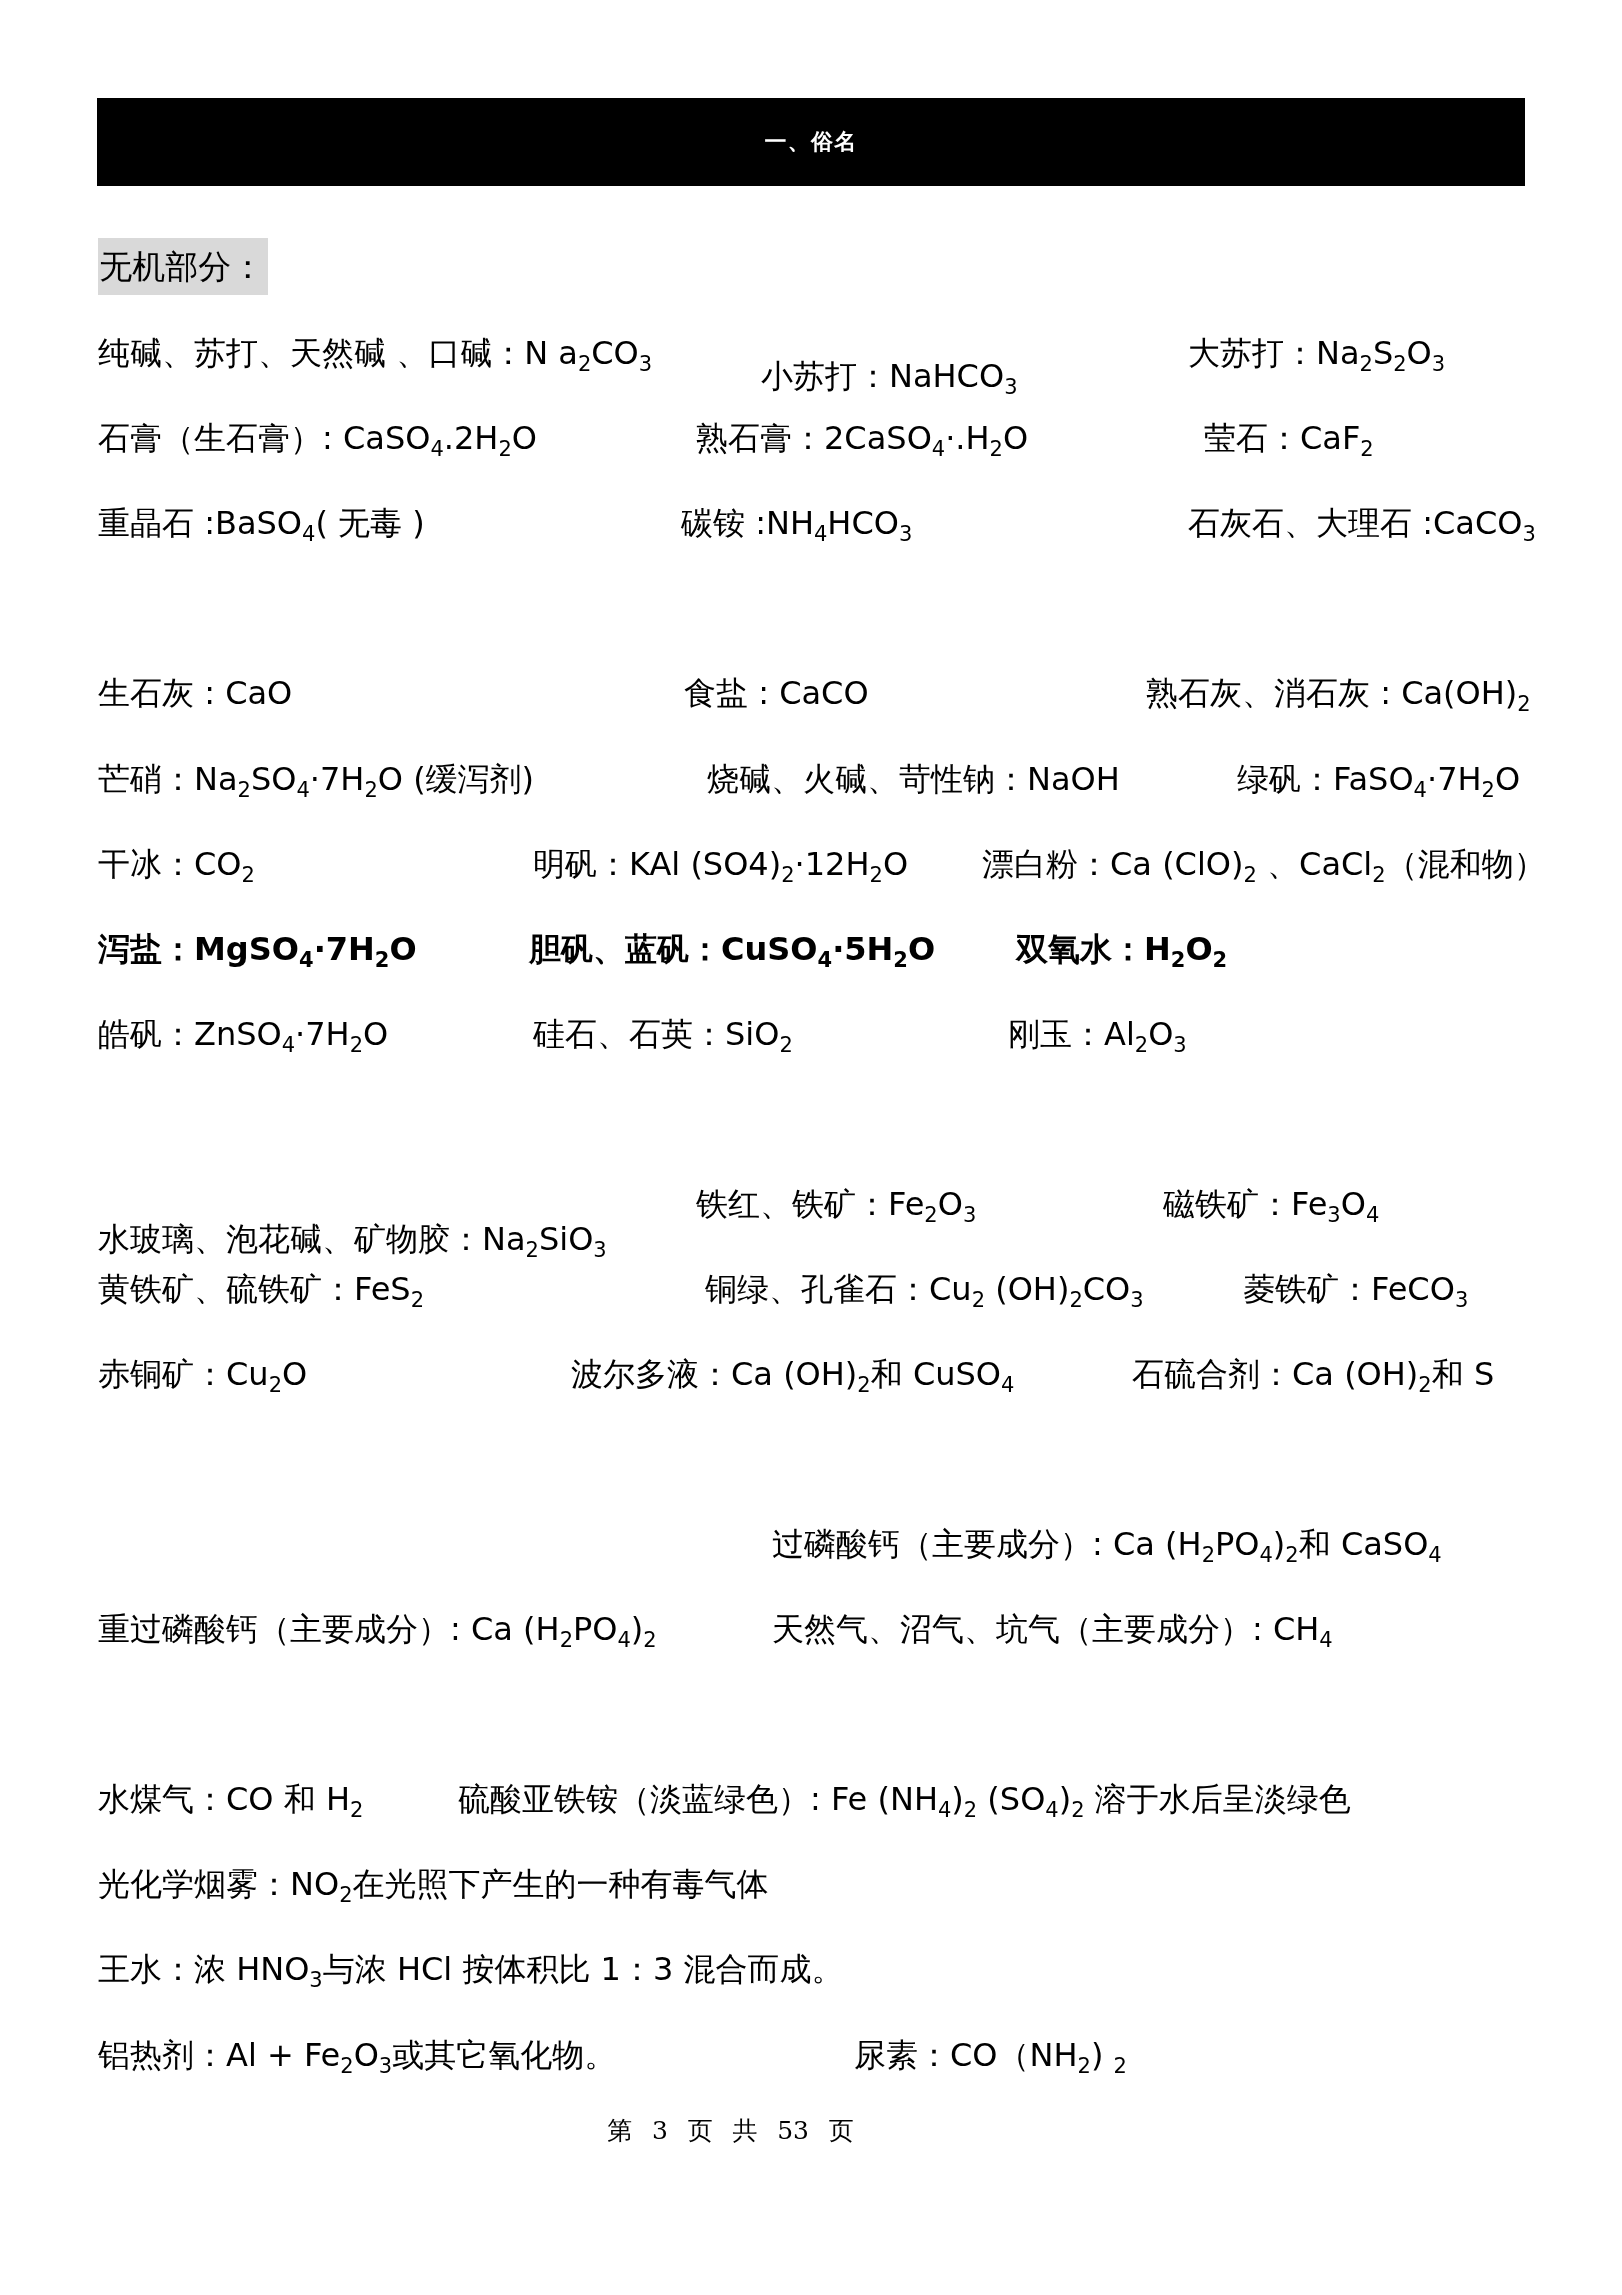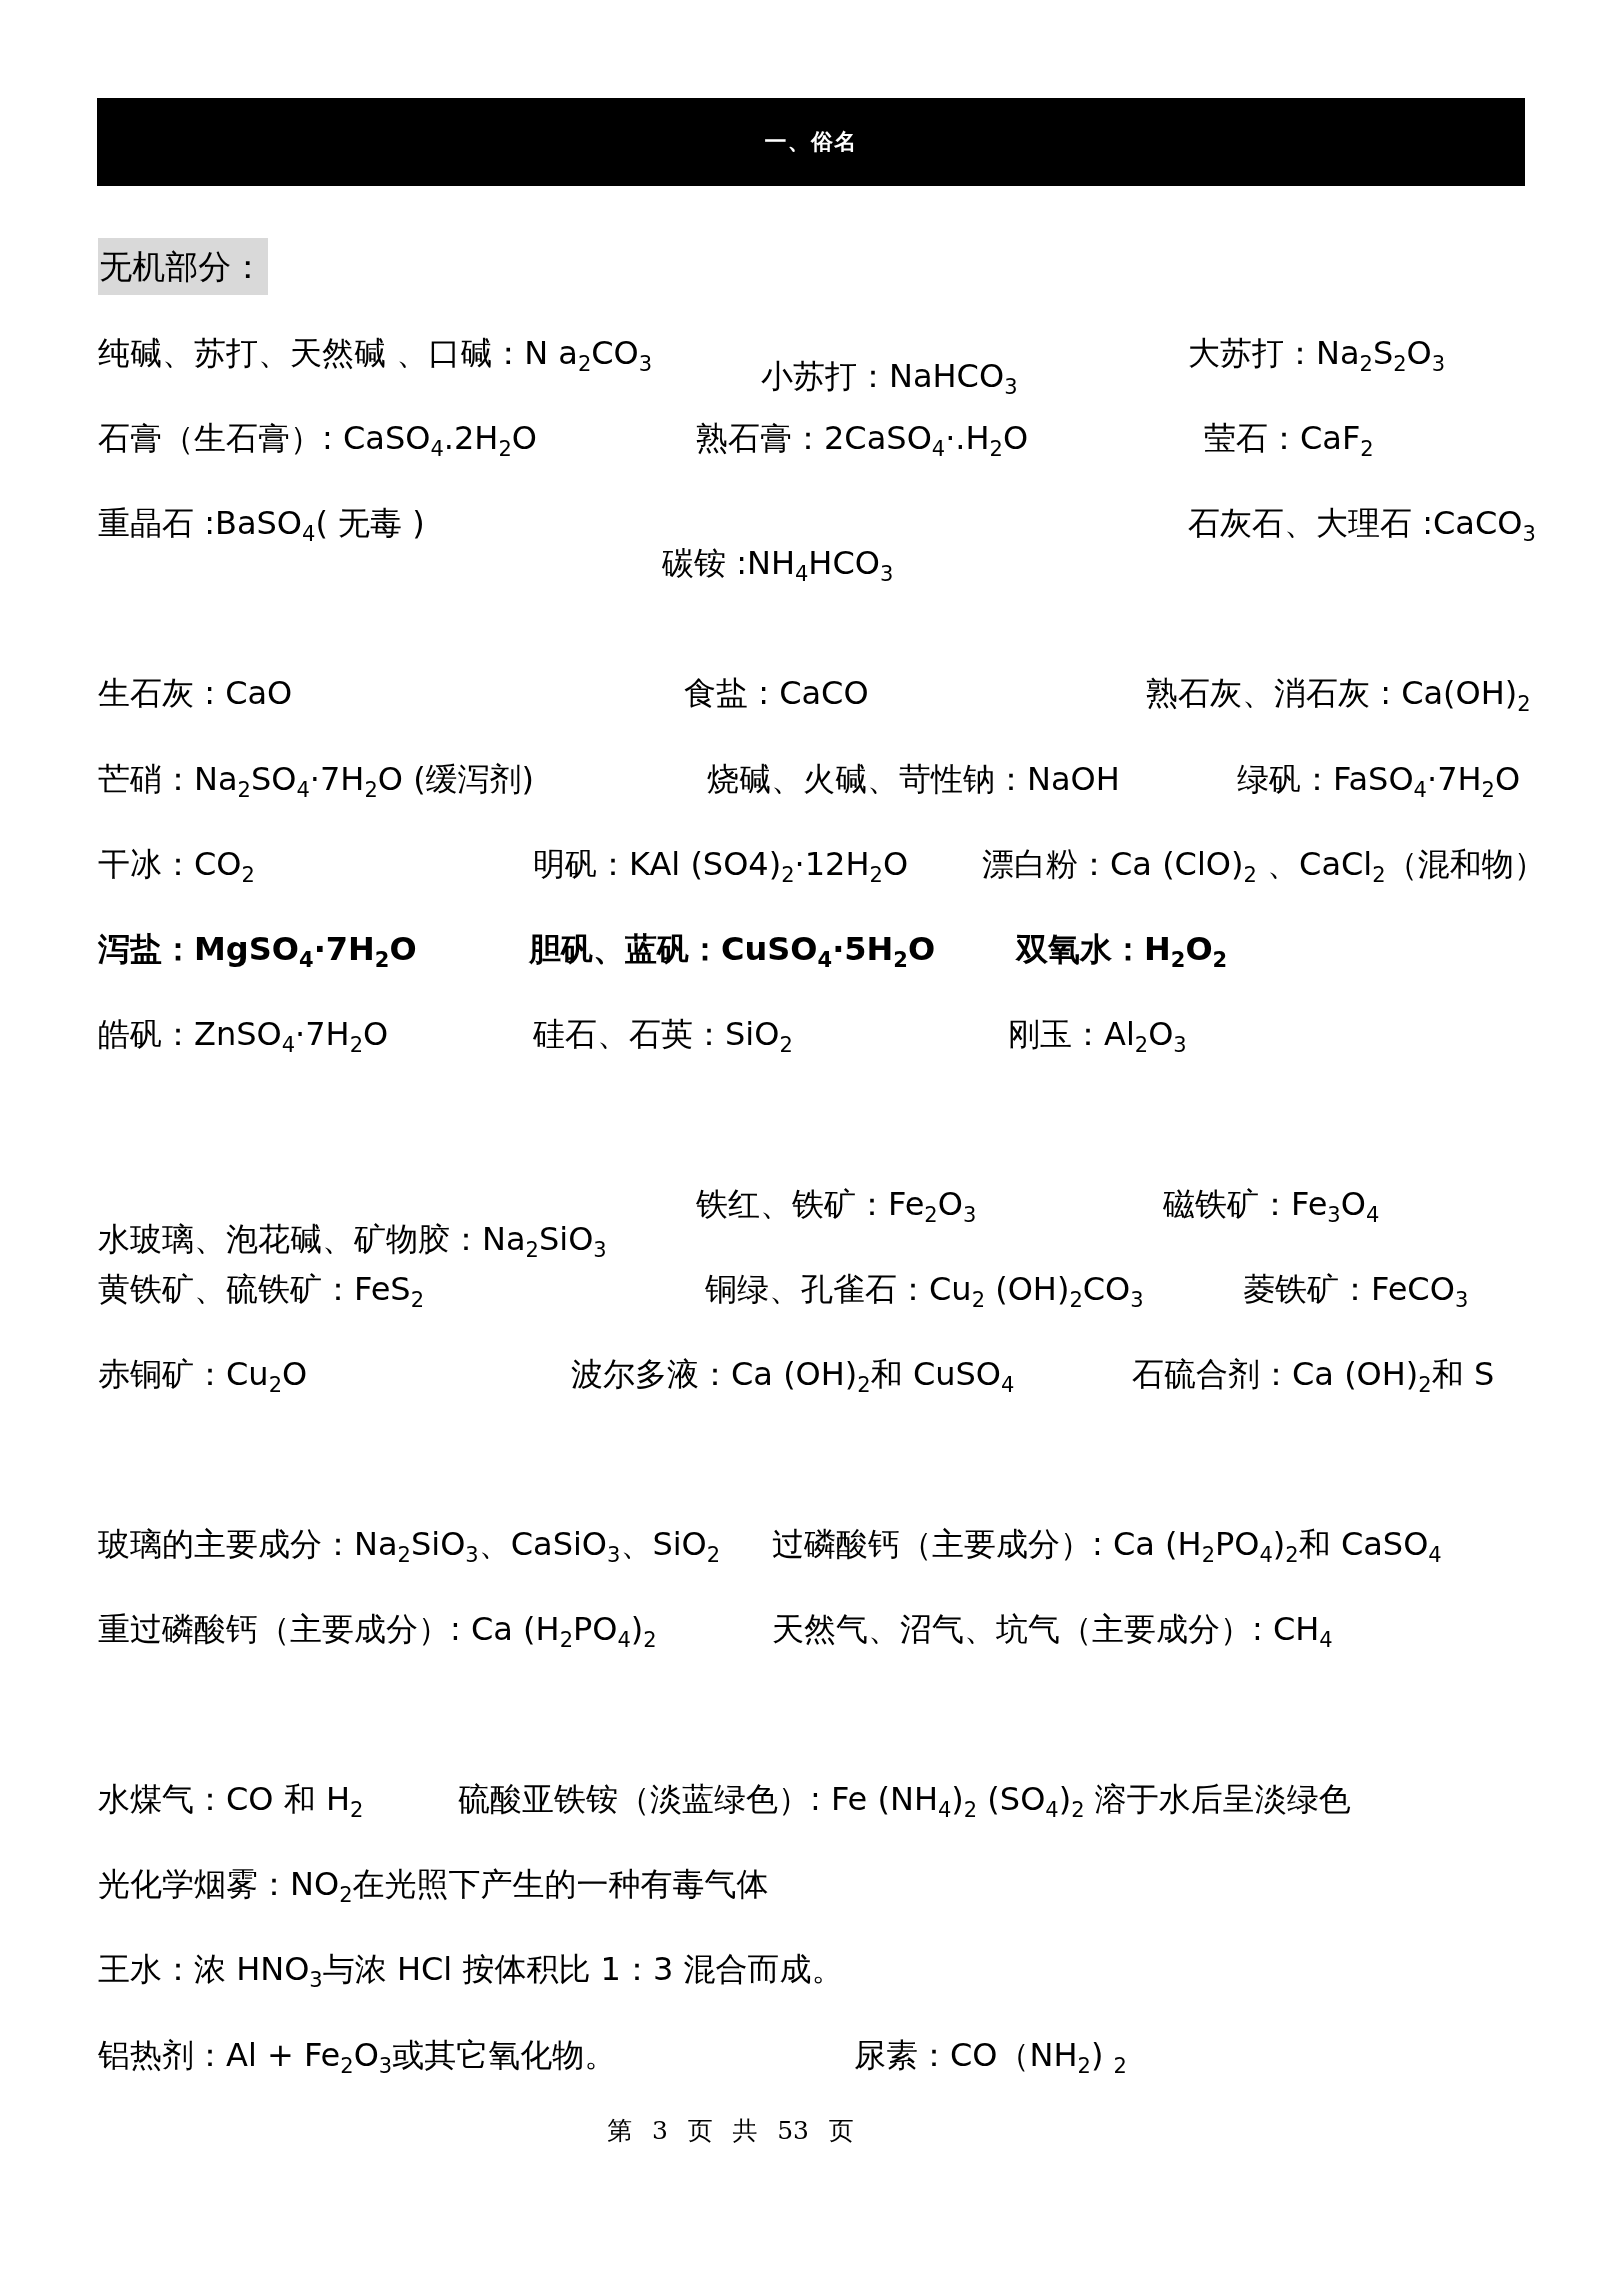--- a/index.html
+++ b/index.html
@@ -31,21 +31,21 @@
       <span class="cell" style="left: 761px; margin-top: 23px;">小苏打：NaHCO<sub>3</sub></span>
       <span class="cell" style="left: 1188px;">大苏打：Na<sub>2</sub>S<sub>2</sub>O<sub>3</sub></span>
     </div>
     <div class="row" style="top: 412px;">
       <span class="cell" style="left: 98px;">石膏（生石膏）: CaSO<sub>4</sub>.2H<sub>2</sub>O</span>
       <span class="cell" style="left: 696px;">熟石膏：2CaSO<sub>4</sub>·.H<sub>2</sub>O</span>
       <span class="cell" style="left: 1204px;">莹石：CaF<sub>2</sub></span>
     </div>
     <div class="row" style="top: 497px;">
       <span class="cell" style="left: 98px;">重晶石 :BaSO<sub>4</sub>( 无毒 )</span>
-      <span class="cell" style="left: 662px; margin-top: 40px;">碳铵 :NH<sub>4</sub>HCO<sub>3</sub></span>
+      <span class="cell" style="left: 681px;">碳铵 :NH<sub>4</sub>HCO<sub>3</sub></span>
       <span class="cell" style="left: 1188px;">石灰石、大理石 :CaCO<sub>3</sub></span>
     </div>
     <div class="row" style="top: 667px;">
       <span class="cell" style="left: 98px;">生石灰 : CaO</span>
       <span class="cell" style="left: 684px;">食盐 : CaCO</span>
       <span class="cell" style="left: 1146px;">熟石灰、消石灰 : Ca(OH)<sub>2</sub></span>
     </div>
     <div class="row" style="top: 753px;">
       <span class="cell" style="left: 98px;">芒硝：Na<sub>2</sub>SO<sub>4</sub>·7H<sub>2</sub>O (缓泻剂)</span>
       <span class="cell" style="left: 707px;">烧碱、火碱、苛性钠：NaOH</span>
@@ -75,21 +75,20 @@
       <span class="cell" style="left: 98px;">黄铁矿、硫铁矿：FeS<sub>2</sub></span>
       <span class="cell" style="left: 705px;">铜绿、孔雀石：Cu<sub>2</sub> (OH)<sub>2</sub>CO<sub>3</sub></span>
       <span class="cell" style="left: 1243px;">菱铁矿：FeCO<sub>3</sub></span>
     </div>
     <div class="row" style="top: 1348px;">
       <span class="cell" style="left: 98px;">赤铜矿：Cu<sub>2</sub>O</span>
       <span class="cell" style="left: 571px;">波尔多液：Ca (OH)<sub>2</sub>和 CuSO<sub>4</sub></span>
       <span class="cell" style="left: 1132px;">石硫合剂：Ca (OH)<sub>2</sub>和 S</span>
     </div>
     <div class="row" style="top: 1518px;">
-      <span class="cell" style="left: 98px;">玻璃的主要成分：Na<sub>2</sub>SiO<sub>3</sub>、CaSiO<sub>3</sub>、SiO<sub>2</sub></span>
       <span class="cell" style="left: 772px;">过磷酸钙（主要成分）: Ca (H<sub>2</sub>PO<sub>4</sub>)<sub>2</sub>和 CaSO<sub>4</sub></span>
     </div>
     <div class="row" style="top: 1603px;">
       <span class="cell" style="left: 98px;">重过磷酸钙（主要成分）: Ca (H<sub>2</sub>PO<sub>4</sub>)<sub>2</sub></span>
       <span class="cell" style="left: 772px;">天然气、沼气、坑气（主要成分）: CH<sub>4</sub></span>
     </div>
     <div class="row" style="top: 1773px;">
       <span class="cell" style="left: 98px;">水煤气：CO 和 H<sub>2</sub></span>
       <span class="cell" style="left: 458px;">硫酸亚铁铵（淡蓝绿色）: Fe (NH<sub>4</sub>)<sub>2</sub> (SO<sub>4</sub>)<sub>2</sub> 溶于水后呈淡绿色</span>
     </div>

